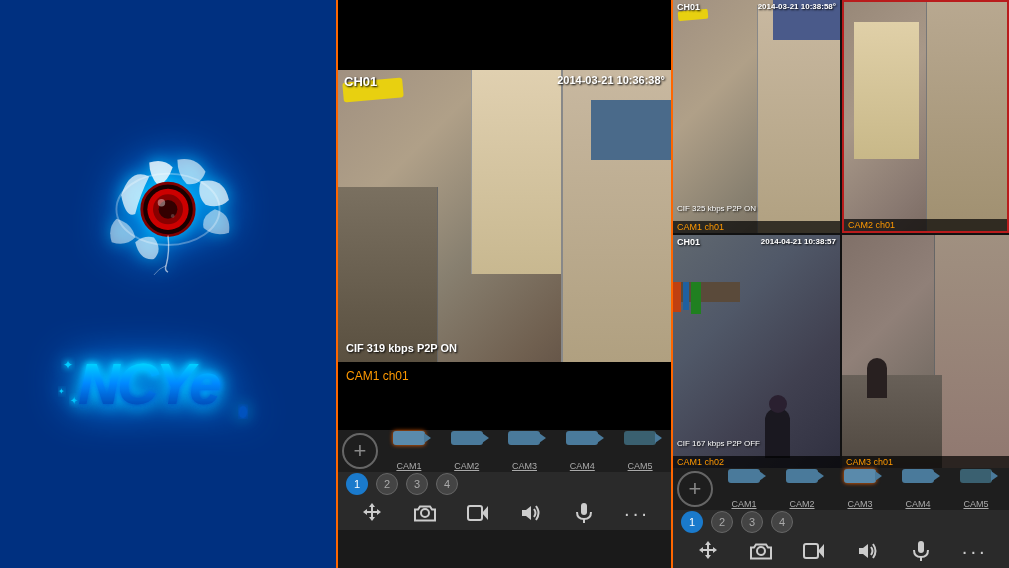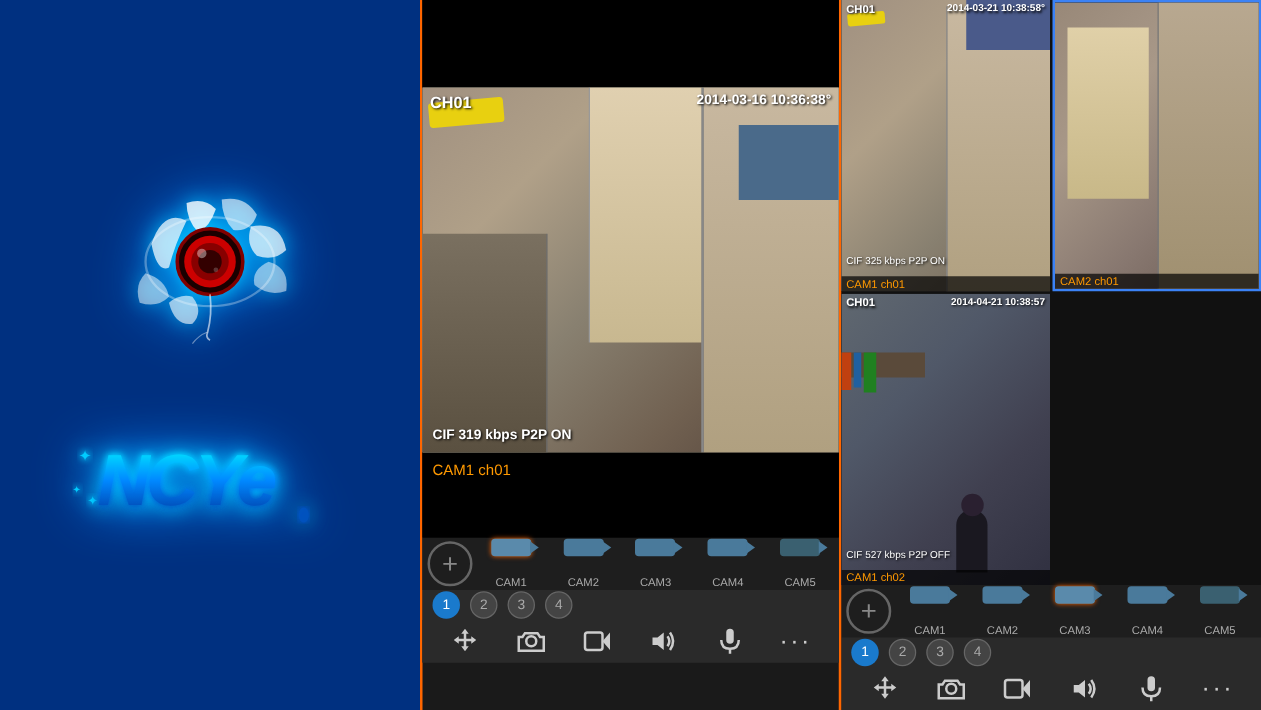--- a/index.html
+++ b/index.html
@@ -194,20 +194,21 @@
 
     .cam-icon.active {
       background: #5a8aab;
       box-shadow: 0 0 4px #ff6600;
     }
 
     .cam-label {
       font-size: 9px;
       color: #aaa;
       margin-top: 16px;
+      text-decoration: underline;
     }
 
     .page-indicator-row {
       height: 28px;
       display: flex;
       align-items: center;
       padding: 0 8px;
       gap: 8px;
     }
 
@@ -264,21 +265,21 @@
       overflow: hidden;
     }
 
     .cam-cell {
       position: relative;
       background: #1a1a1a;
       overflow: hidden;
     }
 
     .cam-cell.active-border {
-      border: 2px solid #3b82f6;
+      border: 2px solid #b91c1c;
     }
 
     .cam-cell-scene {
       width: 100%;
       height: 100%;
       position: relative;
       overflow: hidden;
     }
 
     
@@ -408,21 +409,21 @@
       <div style="position:absolute;top:0;left:0;right:0;bottom:0;background:linear-gradient(135deg,#a09080 0%,#b0a088 25%,#888070 50%,#706050 75%,#504038 100%);"></div>
 
       <div style="position:absolute;top:0;right:0;width:110px;height:100%;background:linear-gradient(180deg,#c8b8a0,#b0a080);border-left:2px solid #888;"></div>
       <div style="position:absolute;top:30px;right:0;width:80px;height:60px;background:#4a6a8a;"></div>
       <div style="position:absolute;top:0;right:110px;width:90px;height:70%;background:linear-gradient(180deg,#e0d0b0,#c8b890);border-left:1px solid #999;"></div>
       <div style="position:absolute;bottom:0;left:0;width:100px;height:60%;background:linear-gradient(180deg,#7a7060,#5a5040);border-right:1px solid #666;"></div>
       <div style="position:absolute;top:10px;left:5px;width:60px;height:20px;background:#e8d010;border-radius:3px;transform:rotate(-5deg);"></div>
 
       <div class="camera-overlay-text ch-label" style="color:white;font-weight:bold;font-size:13px;">CH01</div>
 
-      <div class="camera-overlay-text datetime-label" style="color:white;font-size:11px;">2014-03-16 10:36:38°</div>
+      <div class="camera-overlay-text datetime-label" style="color:white;font-size:11px;">2014-03-21 10:36:38°</div>
 
       <div class="camera-overlay-text stats-label" style="color:white;font-size:11px;bottom:8px;left:8px;">CIF 319 kbps  P2P ON</div>
     </div>
 
     <div class="cam-label-bottom">
       <span style="color:#ff9900;font-size:12px;">CAM1 ch01</span>
     </div>
 
     <div class="black-bottom"></div>
   </div>
@@ -544,24 +545,36 @@
         <div style="position:absolute;bottom:10px;right:30%;width:25px;height:50px;background:#1a1820;border-radius:12px 12px 0 0;"></div>
         <div style="position:absolute;bottom:55px;right:32%;width:18px;height:18px;background:#2a2030;border-radius:50%;"></div>
 
         <div style="position:absolute;top:20%;left:0;width:40%;height:20px;background:#5a4a3a;"></div>
         <div style="position:absolute;top:20%;left:0;width:8px;height:30px;background:#c04010;"></div>
         <div style="position:absolute;top:20%;left:10px;width:6px;height:28px;background:#2060a0;"></div>
         <div style="position:absolute;top:20%;left:18px;width:10px;height:32px;background:#208020;"></div>
       </div>
       <div class="cam-cell-ch">CH01</div>
       <div class="cam-cell-dt">2014-04-21 10:38:57</div>
-      <div class="cam-cell-stats">CIF 527 kbps  P2P OFF</div>
+      <div class="cam-cell-stats">CIF 167 kbps  P2P OFF</div>
       <div class="cam-cell-label">CAM1 ch02</div>
     </div>
 
+    <div class="cam-cell">
+      <div class="cam-cell-scene" style="width:100%;height:100%;position:relative;">
+        <div style="position:absolute;top:0;left:0;right:0;bottom:0;background:linear-gradient(135deg,#807068,#908078,#706860,#505048);"></div>
+
+        <div style="position:absolute;top:0;right:0;width:45%;height:100%;background:linear-gradient(180deg,#a09080,#907870);border-left:1px solid #666;"></div>
+        <div style="position:absolute;bottom:0;left:0;width:60%;height:40%;background:linear-gradient(180deg,#686058,#504840);"></div>
+
+        <div style="position:absolute;bottom:30%;left:15%;width:20px;height:40px;background:#282020;border-radius:10px 10px 0 0;"></div>
+      </div>
+      <div class="cam-cell-ch"></div>
+      <div class="cam-cell-label">CAM3 ch01</div>
+    </div>
   </div>
 
   <div class="bottom-toolbar">
 
     <div class="cam-selector-row">
       <div class="add-btn">
         <span style="font-size:22px;line-height:1;color:#888;">+</span>
       </div>
       <div class="cam-item">
         <div class="cam-icon"></div>

